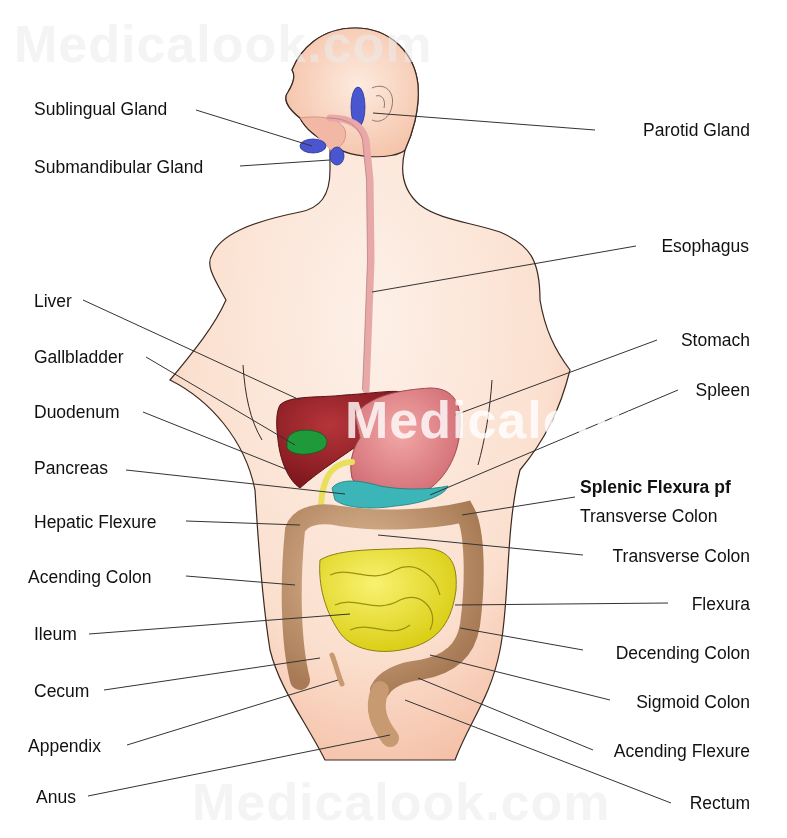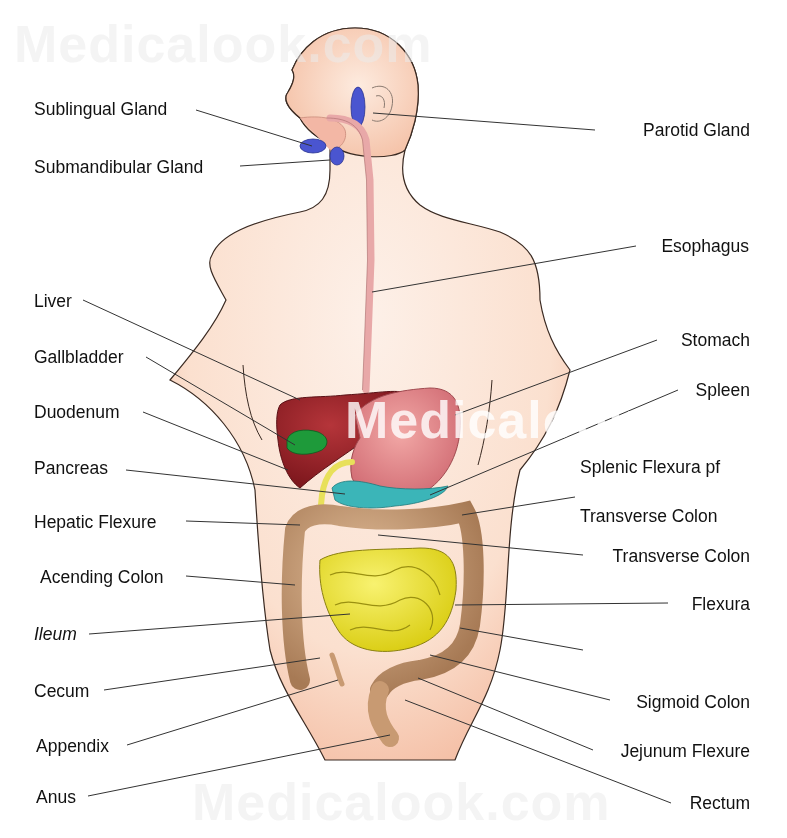--- a/index.html
+++ b/index.html
@@ -142,31 +142,32 @@
   <div class="watermark" style="left:192px; top:772px;">Medicalook.com</div>
 
   
   <div class="label" style="left:34px; top:157px;">Submandibular Gland</div>
   <div class="label" style="left:34px; top:99px;">Sublingual Gland</div>
   <div class="label" style="left:34px; top:291px;">Liver</div>
   <div class="label" style="left:34px; top:347px;">Gallbladder</div>
   <div class="label" style="left:34px; top:402px;">Duodenum</div>
   <div class="label" style="left:34px; top:458px;">Pancreas</div>
   <div class="label" style="left:34px; top:512px;">Hepatic Flexure</div>
-  <div class="label" style="left:40px; top:567px;">Acending Colon</div>
-  <div class="label" style="left:34px; top:624px;font-style:italic;">Ileum</div>
+  <div class="label" style="left:28px; top:567px;">Acending Colon</div>
+  <div class="label" style="left:34px; top:624px;">Ileum</div>
   <div class="label" style="left:34px; top:681px;">Cecum</div>
-  <div class="label" style="left:36px; top:736px;">Appendix</div>
+  <div class="label" style="left:28px; top:736px;">Appendix</div>
   <div class="label" style="left:36px; top:787px;">Anus</div>
 
   
   <div class="label right" style="right:37px; top:120px;text-align:center;">Parotid Gland</div>
   <div class="label right" style="right:38px; top:236px;">Esophagus</div>
   <div class="label right" style="right:37px; top:330px;">Stomach</div>
   <div class="label right" style="right:37px; top:380px;">Spleen</div>
-  <div class="label" style="left:580px; top:457px;">Splenic Flexura pf</div>
+  <div class="label" style="left:580px; top:477px;font-weight:bold;">Splenic Flexura pf</div>
   <div class="label" style="left:580px; top:506px;">Transverse Colon</div>
   <div class="label right" style="right:37px; top:546px;">Transverse Colon</div>
   <div class="label right" style="right:37px; top:594px;">Flexura</div>
+  <div class="label right" style="right:37px; top:643px;">Decending Colon</div>
   <div class="label right" style="right:37px; top:692px;">Sigmoid Colon</div>
-  <div class="label right" style="right:37px; top:741px;">Jejunum Flexure</div>
+  <div class="label right" style="right:37px; top:741px;">Acending Flexure</div>
   <div class="label right" style="right:37px; top:793px;">Rectum</div>
 </div>
 
 </body></html>

